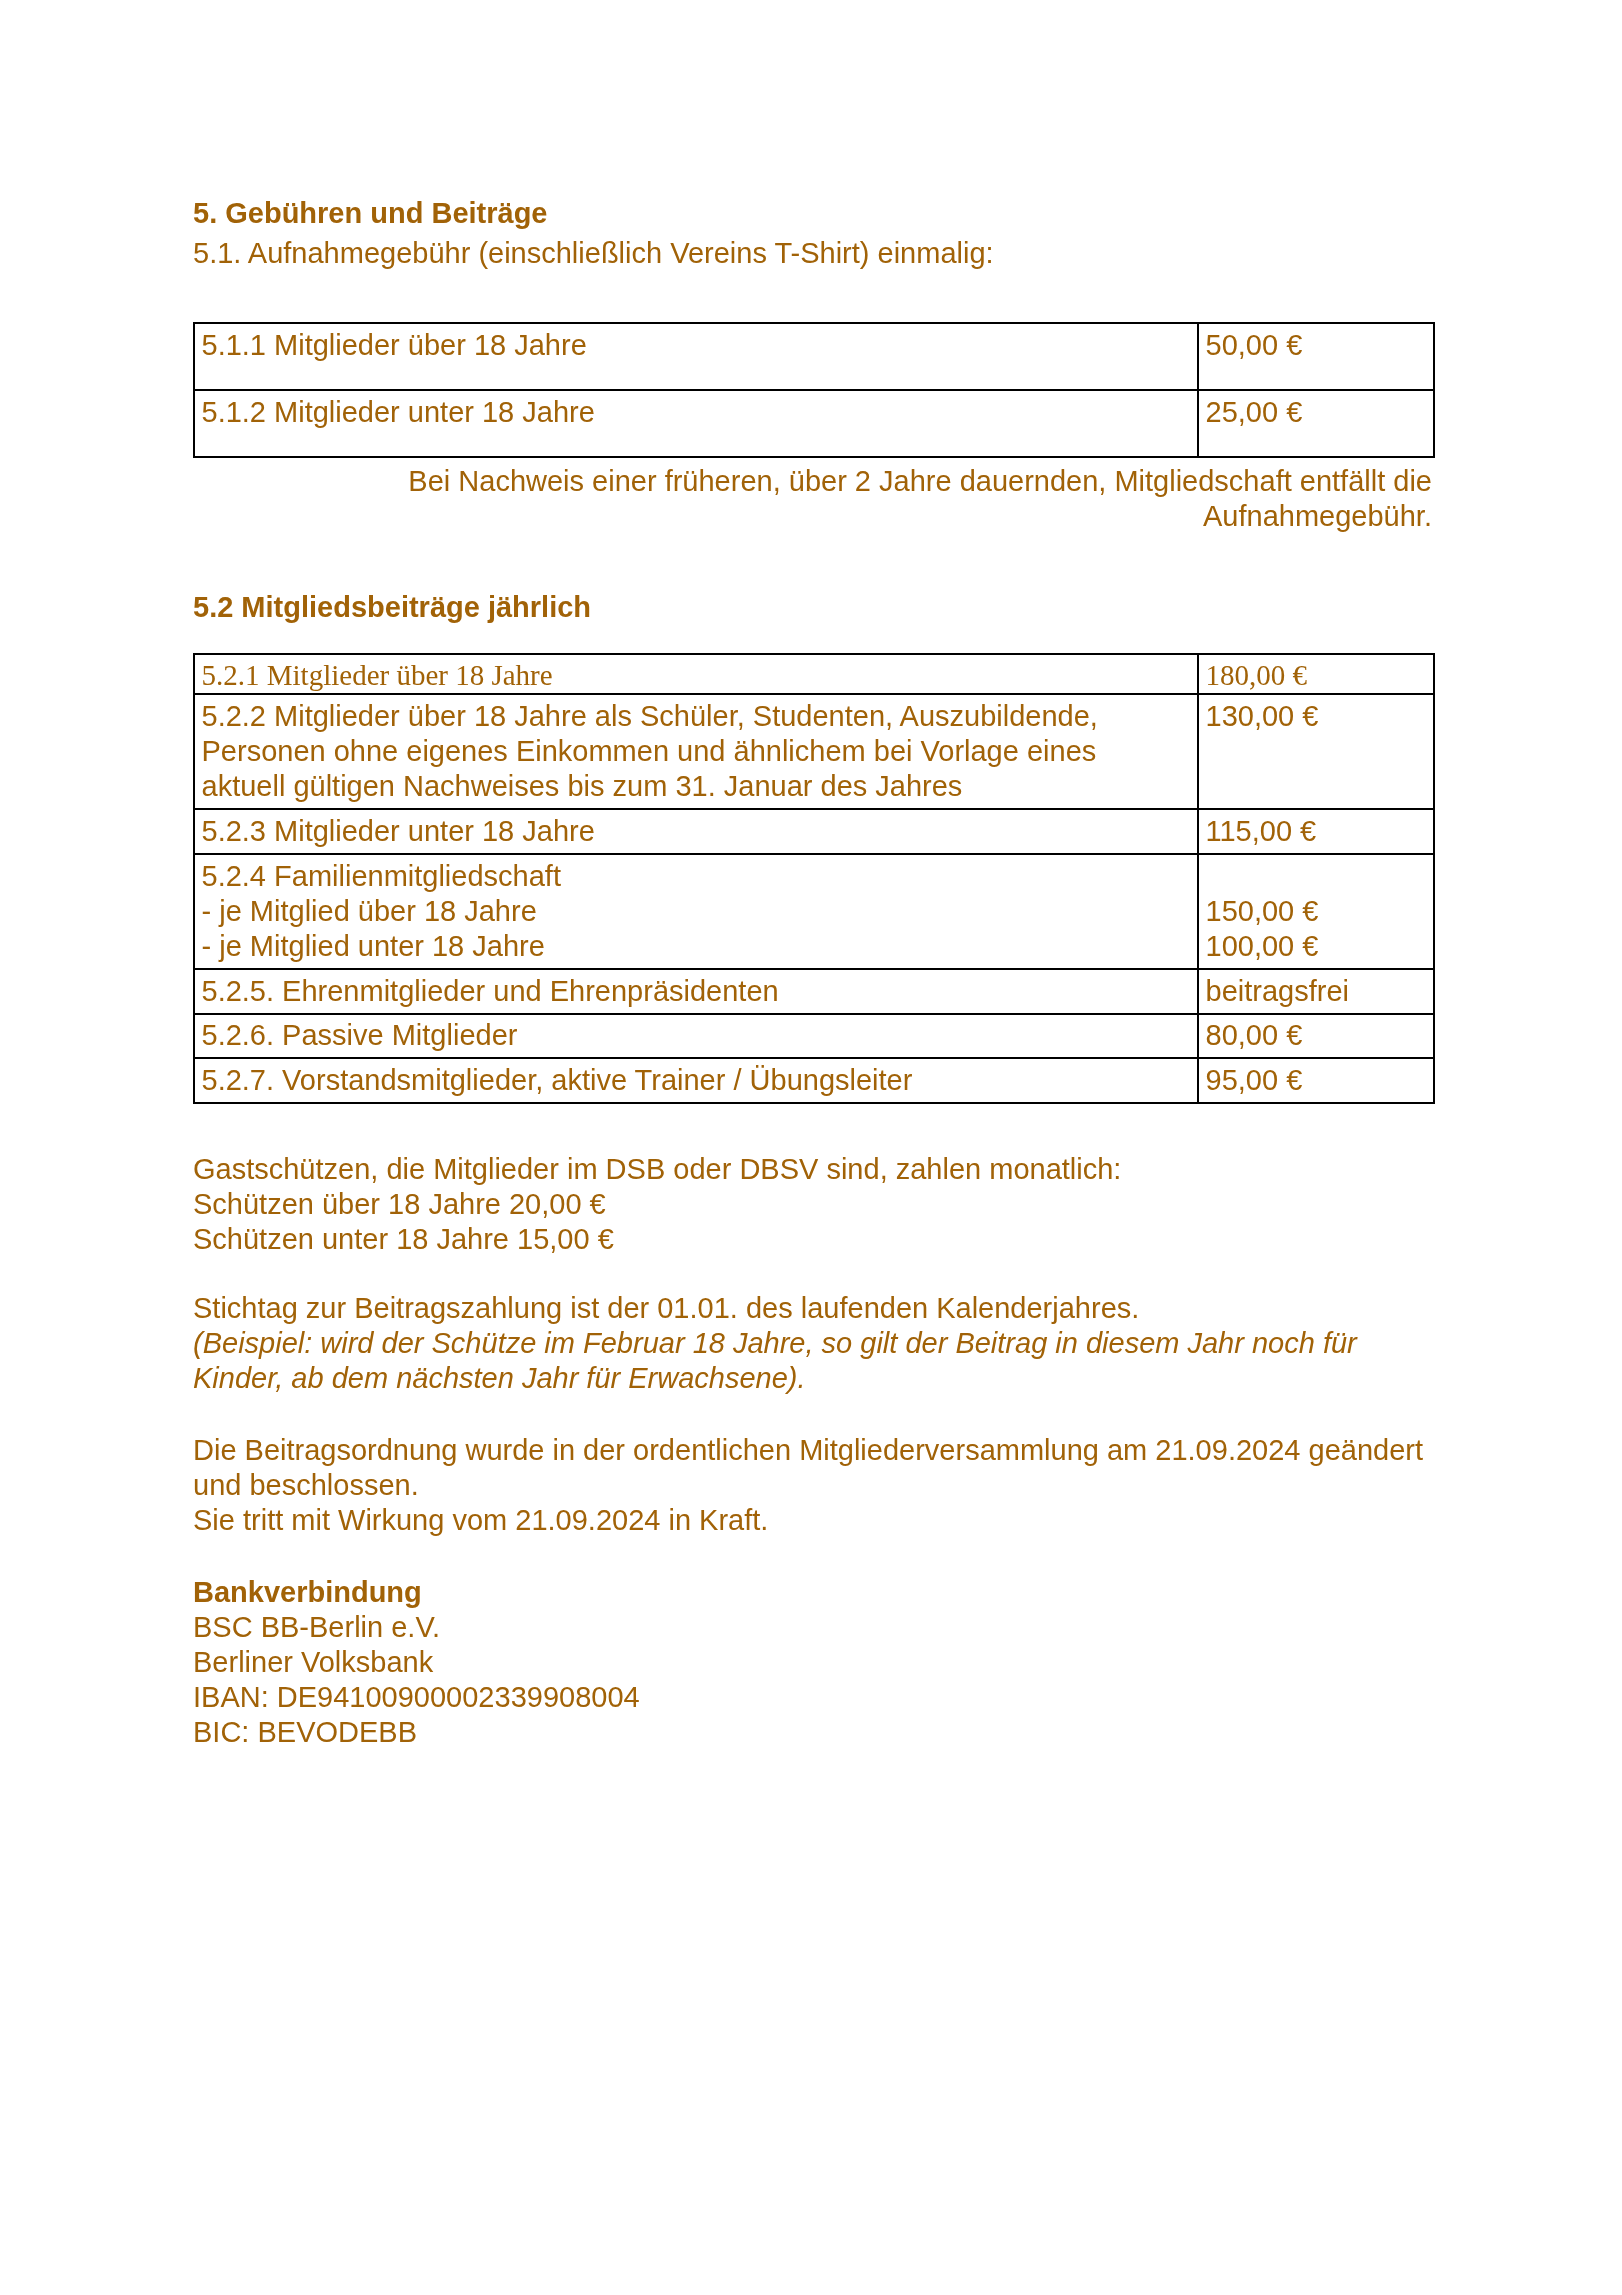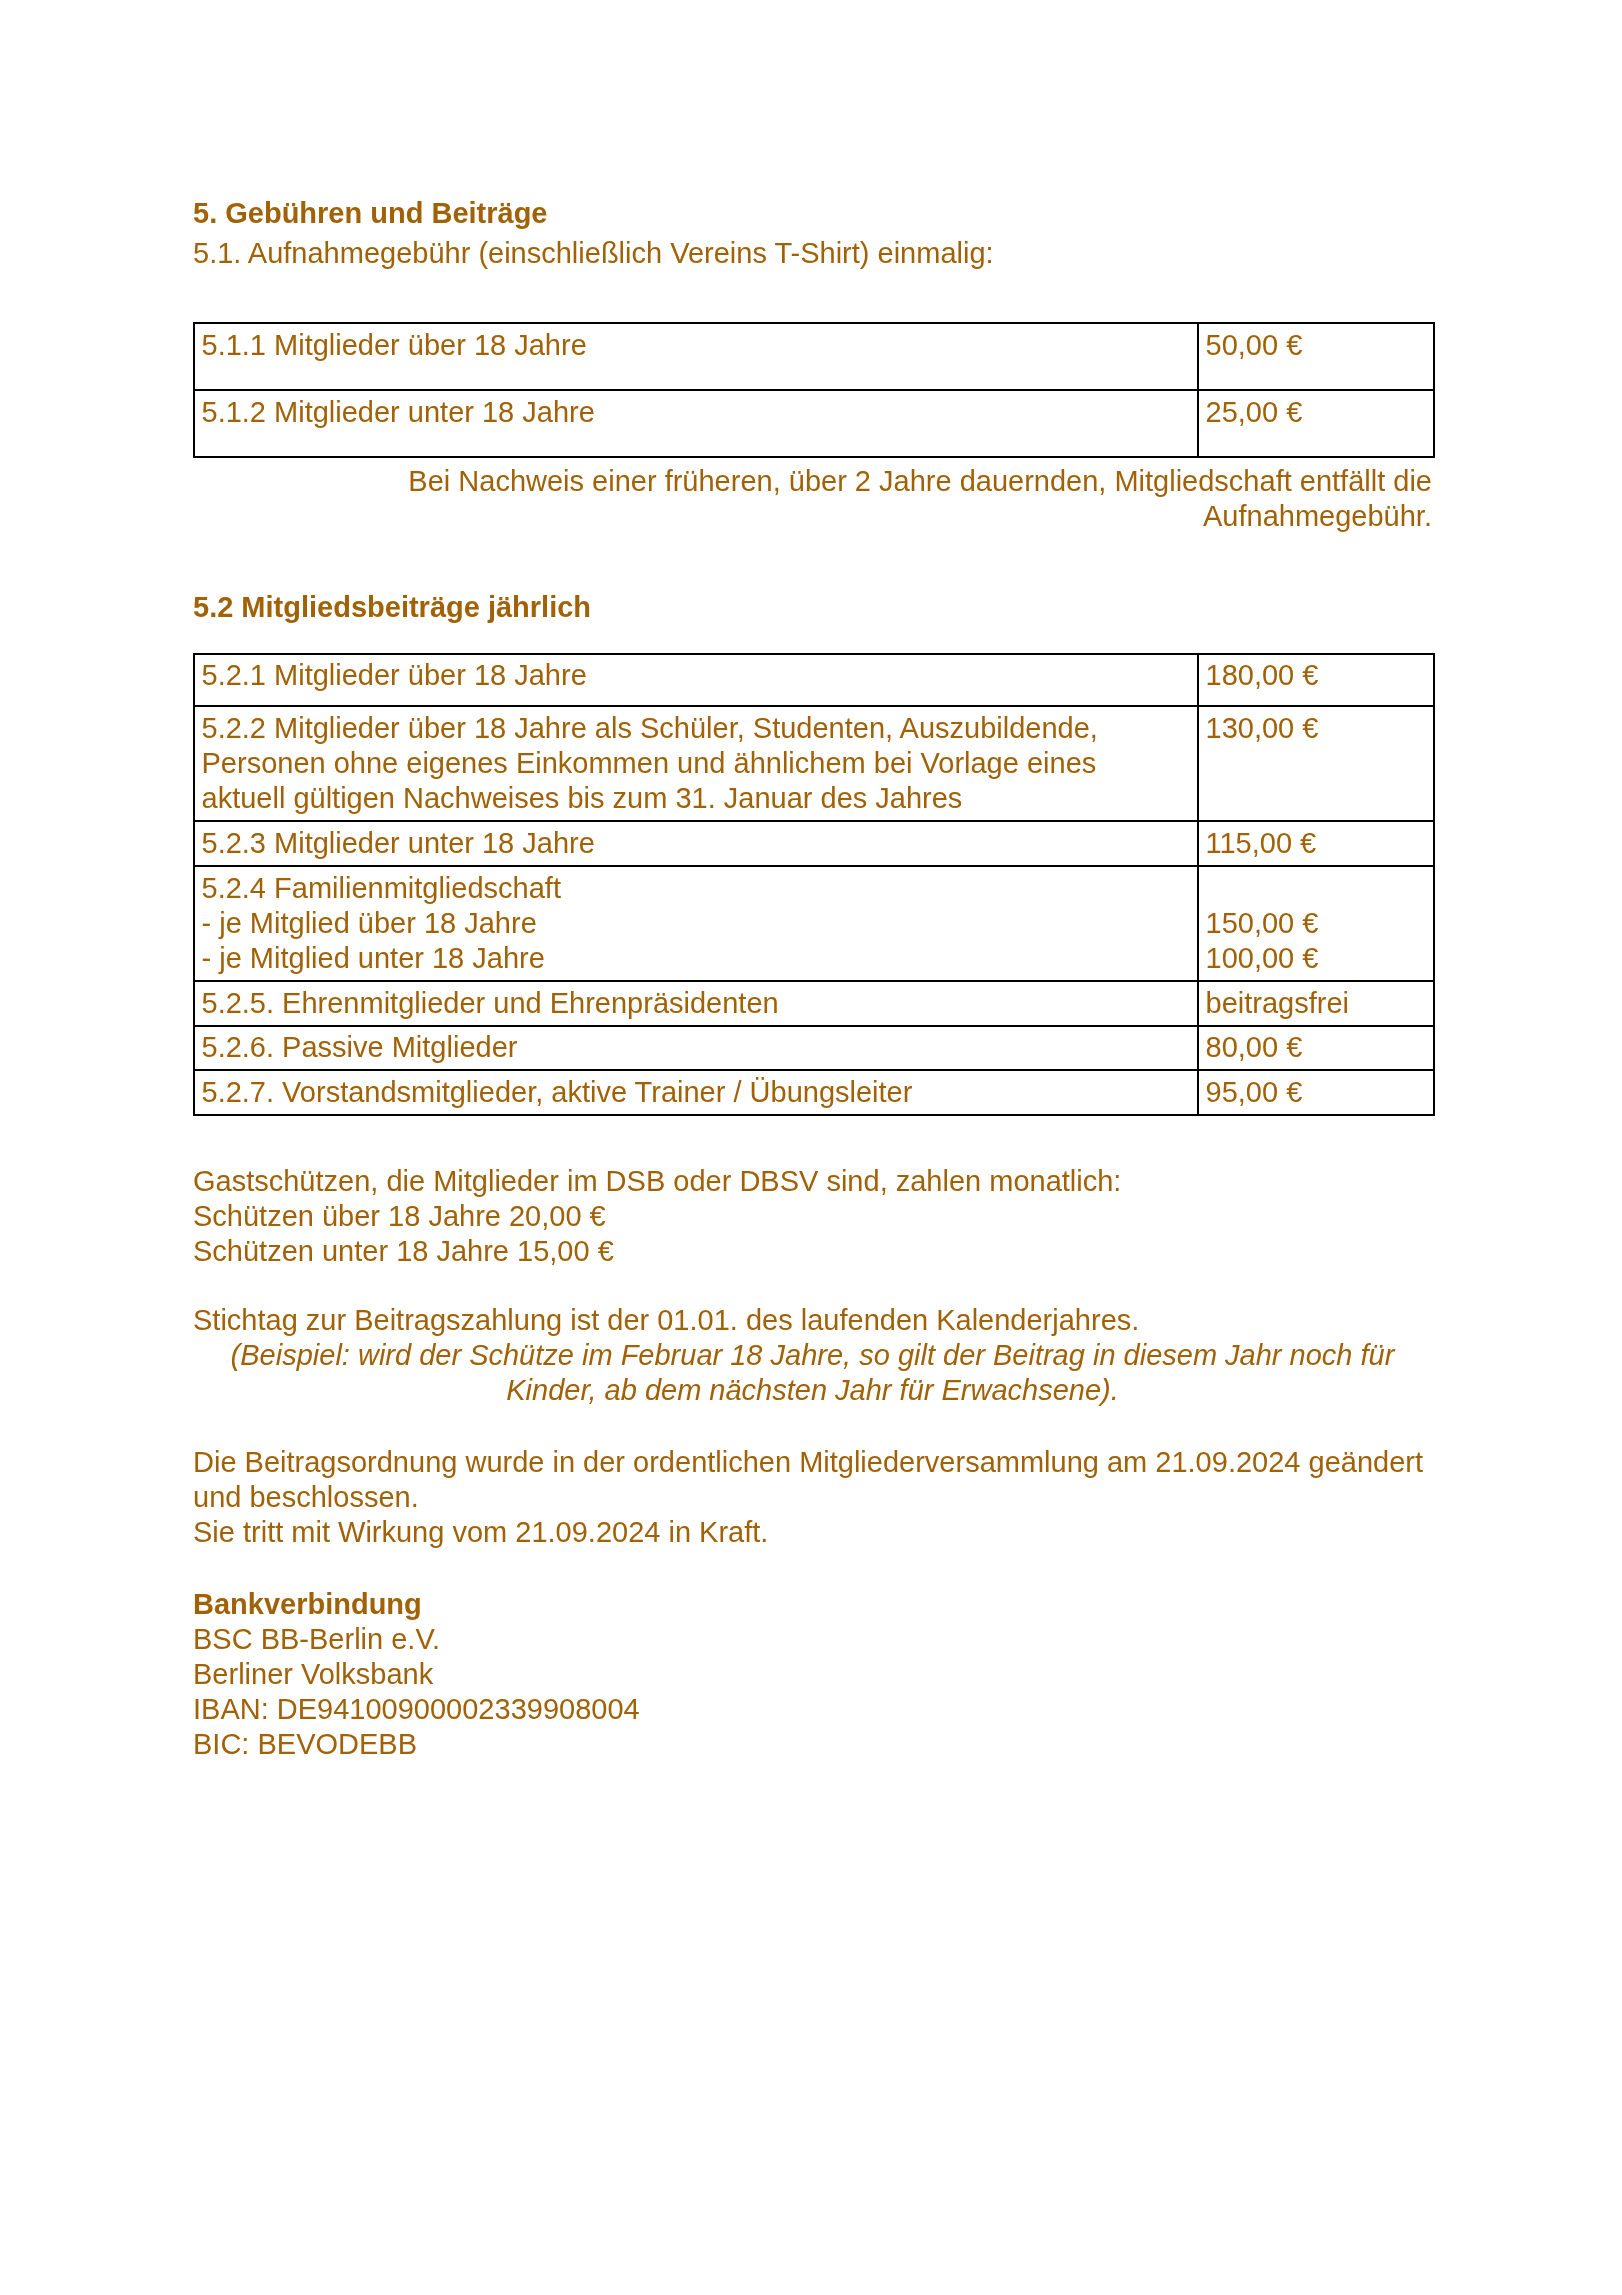--- a/index.html
+++ b/index.html
@@ -35,24 +35,24 @@
     vertical-align: top;
     padding: 3.9px 7.9px 3.9px 6.5px;
   }
   .col-label { width: 1004px; }
   .col-value { width: 236px; }
   .admission-table { margin-top: 51px; padding-left: 11px; }
   .admission-table td { height: 67px; }
   .admission-note { margin-top: 5.9px; text-align: right; }
   .heading-52 { margin-top: 56px; }
   .membership-table { margin-top: 27.5px; }
-  .membership-table tr.row-521 td { padding-bottom: 12px; }
+  .membership-table tr.row-521 td { padding-bottom: 0; font-family: Liberation Serif, serif; }
   .guest-note { margin-top: 48px; }
   .due-note { margin-top: 34px; }
-  .example { font-style: italic; text-align: center; }
+  .example { font-style: italic; }
   .resolution-note { margin-top: 37px; }
   .bank-block { margin-top: 37px; }
 </style>
 </head>
 <body>
 
 <div class="page">
 
   <div class="heading">5. Gebühren und Beiträge</div>
 

